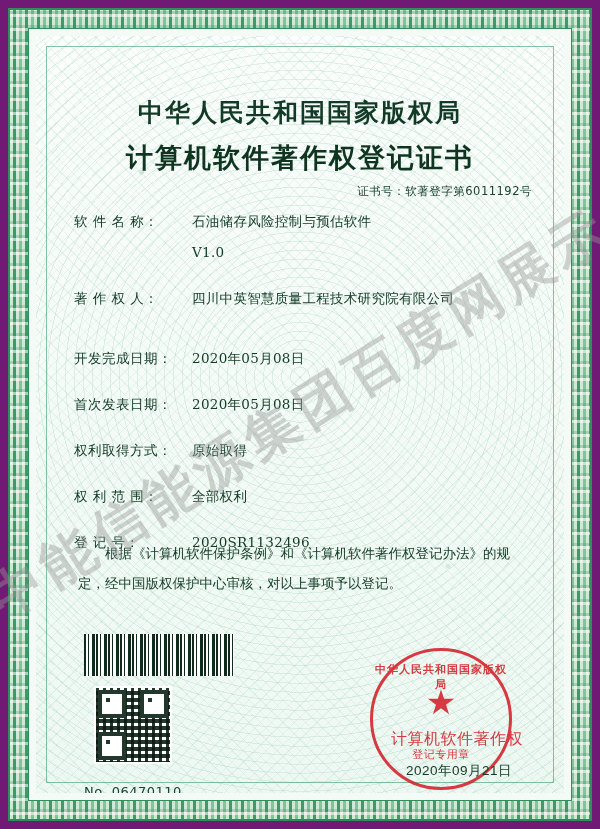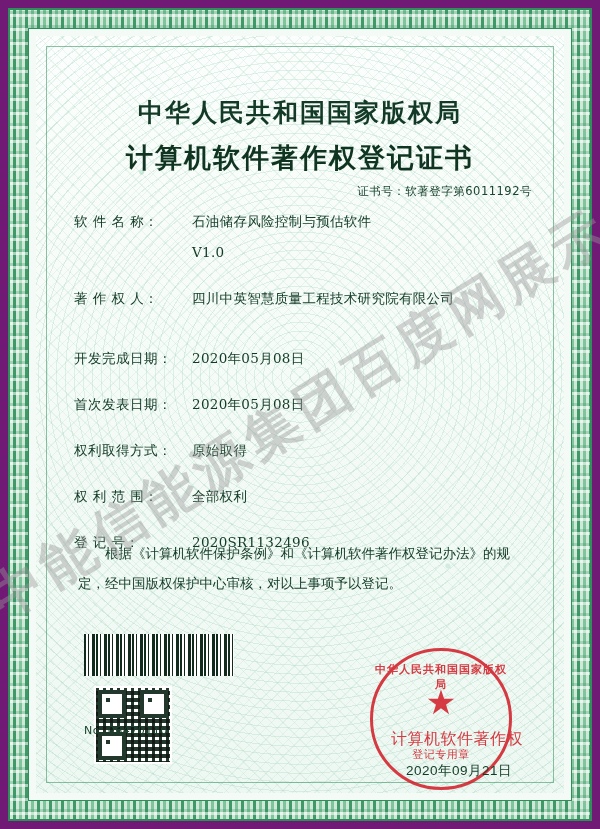--- a/index.html
+++ b/index.html
@@ -181,22 +181,22 @@
         #102a1c 0px, #102a1c 2px,
         #ffffff 2px, #ffffff 4px,
         #102a1c 4px, #102a1c 5px,
         #ffffff 5px, #ffffff 8px,
         #102a1c 8px, #102a1c 11px,
         #ffffff 11px, #ffffff 12px);
   }
   .barcode-no {
     position: absolute;
     left: 48px;
-    top: 688px;
-    font-size: 11px;
+    top: 748px;
+    font-size: 13px;
     color: #1b4430;
     letter-spacing: 0.5px;
   }
 
   
   .qr {
     position: absolute;
     left: 58px;
     top: 650px;
     width: 74px;

